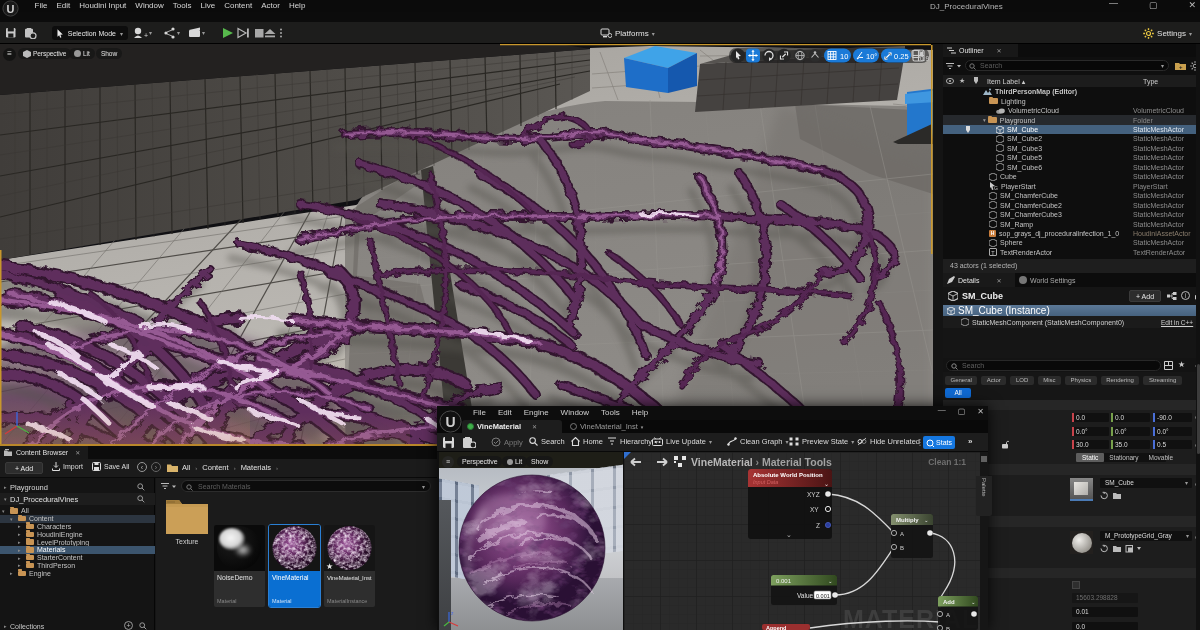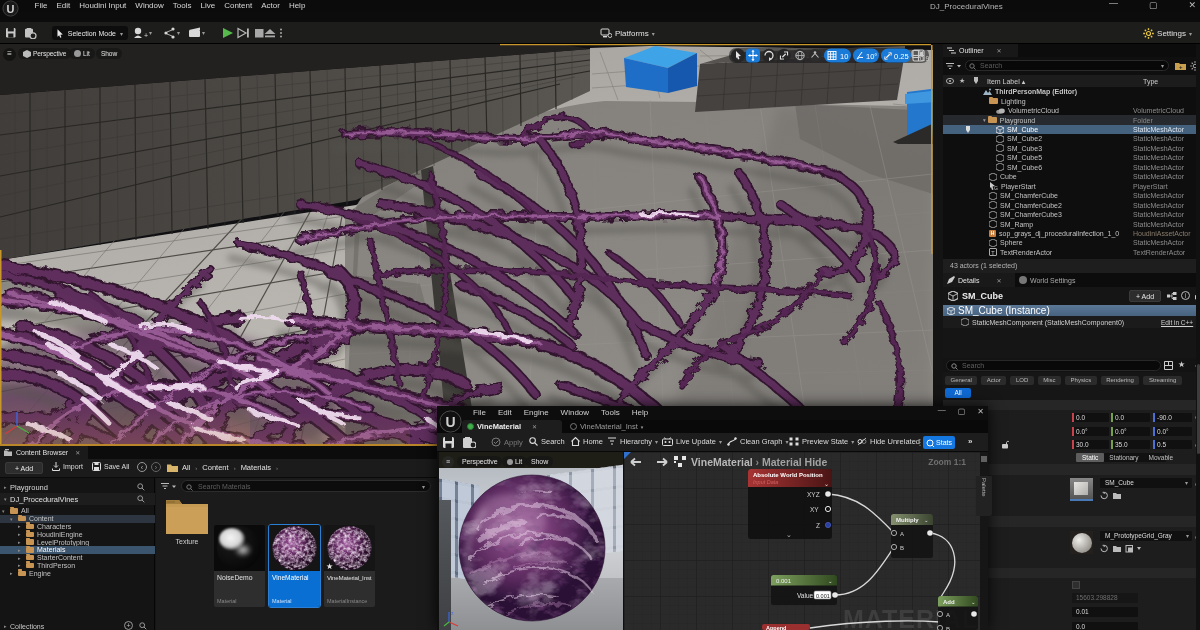--- a/index.html
+++ b/index.html
@@ -969,21 +969,21 @@
       <div class="mtool" style="left:134px"><svg width="9" height="9" viewBox="0 0 9 9">
             <path d="M0.5,4.5 L4.5,0.5 L8.5,4.5 M1.5,4 L1.5,8.5 L7.5,8.5 L7.5,4" fill="none" stroke="#ddd" stroke-width="1.1"></path>
           </svg>Home</div>
       <div class="mtool" style="left:170px"><svg width="10" height="9" viewBox="0 0 10 9">
             <g stroke="#ddd" stroke-width="1">
               <line x1="1" y1="1" x2="9" y2="1"></line>
               <line x1="3" y1="4" x2="7" y2="4"></line>
               <line x1="4" y1="7" x2="6" y2="7"></line>
             </g>
           </svg>Hierarchy <span class="dn">▾</span></div>
-      <div class="mtool" style="left:225px"><svg width="11" height="9" viewBox="0 0 11 9">
+      <div class="mtool" style="left:215px"><svg width="11" height="9" viewBox="0 0 11 9">
             <rect x="0.5" y="2" width="10" height="6.5" rx="1" fill="none" stroke="#ddd" stroke-width="1"></rect>
             <circle cx="3.5" cy="5" r="1" fill="#ddd"></circle>
             <circle cx="7.5" cy="5" r="1" fill="#ddd"></circle>
             <line x1="2.5" y1="0.5" x2="3.5" y2="2" stroke="#ddd"></line>
             <line x1="8.5" y1="0.5" x2="7.5" y2="2" stroke="#ddd"></line>
           </svg>Live Update <span class="dn">▾</span></div>
       <div class="mtool" style="left:290px"><svg width="10" height="9" viewBox="0 0 10 9">
             <path d="M1,8 C3,2 7,6 9,1" fill="none" stroke="#ddd" stroke-width="1.1"></path>
             <circle cx="1.5" cy="7.5" r="1.2" fill="#ddd"></circle>
             <circle cx="8.5" cy="1.5" r="1.2" fill="#ddd"></circle>
@@ -1176,22 +1176,22 @@
       <svg class="abs" style="left:5px;top:4px" width="40" height="12" viewBox="0 0 40 12">
         <path d="M2,6 L12,6 M2,6 L6,2.5 M2,6 L6,9.5" stroke="#cfcfcf" stroke-width="1.8" fill="none"></path>
         <path d="M38,6 L28,6 M38,6 L34,2.5 M38,6 L34,9.5" stroke="#cfcfcf" stroke-width="1.8" fill="none"></path>
       </svg>
       <svg class="abs" style="left:50px;top:4px" width="12" height="12" viewBox="0 0 12 12">
           <rect x="0" y="0" width="4" height="4" fill="#e8e8e8"></rect>
           <rect x="8" y="0" width="4" height="4" fill="#e8e8e8"></rect>
           <rect x="4" y="7" width="4" height="4" fill="#e8e8e8"></rect>
           <rect x="0" y="5" width="2" height="2" fill="#e8e8e8"></rect>
         </svg>
-      <div class="abs" style="left:67px;top:4px;font-size:10.5px;font-weight:bold;color:#b8b8b8">VineMaterial <span style="color:#888">›</span> <span style="color:#a2a2a2">Material Hide</span></div>
-      <div class="abs" style="right:14px;top:5px;font-size:8.5px;font-weight:bold;color:#6f6f6f">Zoom 1:1</div>
+      <div class="abs" style="left:67px;top:4px;font-size:10.5px;font-weight:bold;color:#b8b8b8">VineMaterial <span style="color:#888">›</span> <span style="color:#a2a2a2">Material Tools</span></div>
+      <div class="abs" style="right:14px;top:5px;font-size:8.5px;font-weight:bold;color:#6f6f6f">Clean 1:1</div>
     </div>
 
     <div class="abs" style="left:543px;top:46px;width:8px;height:178px;background:#161616">
       <svg class="abs" style="left:1px;top:4px" width="6" height="6" viewBox="0 0 6 6">
           <g stroke="#aaa" stroke-width="1">
             <line x1="0" y1="1" x2="6" y2="1"></line>
             <line x1="0" y1="3" x2="6" y2="3"></line>
             <line x1="0" y1="5" x2="6" y2="5"></line>
           </g>
         </svg>

